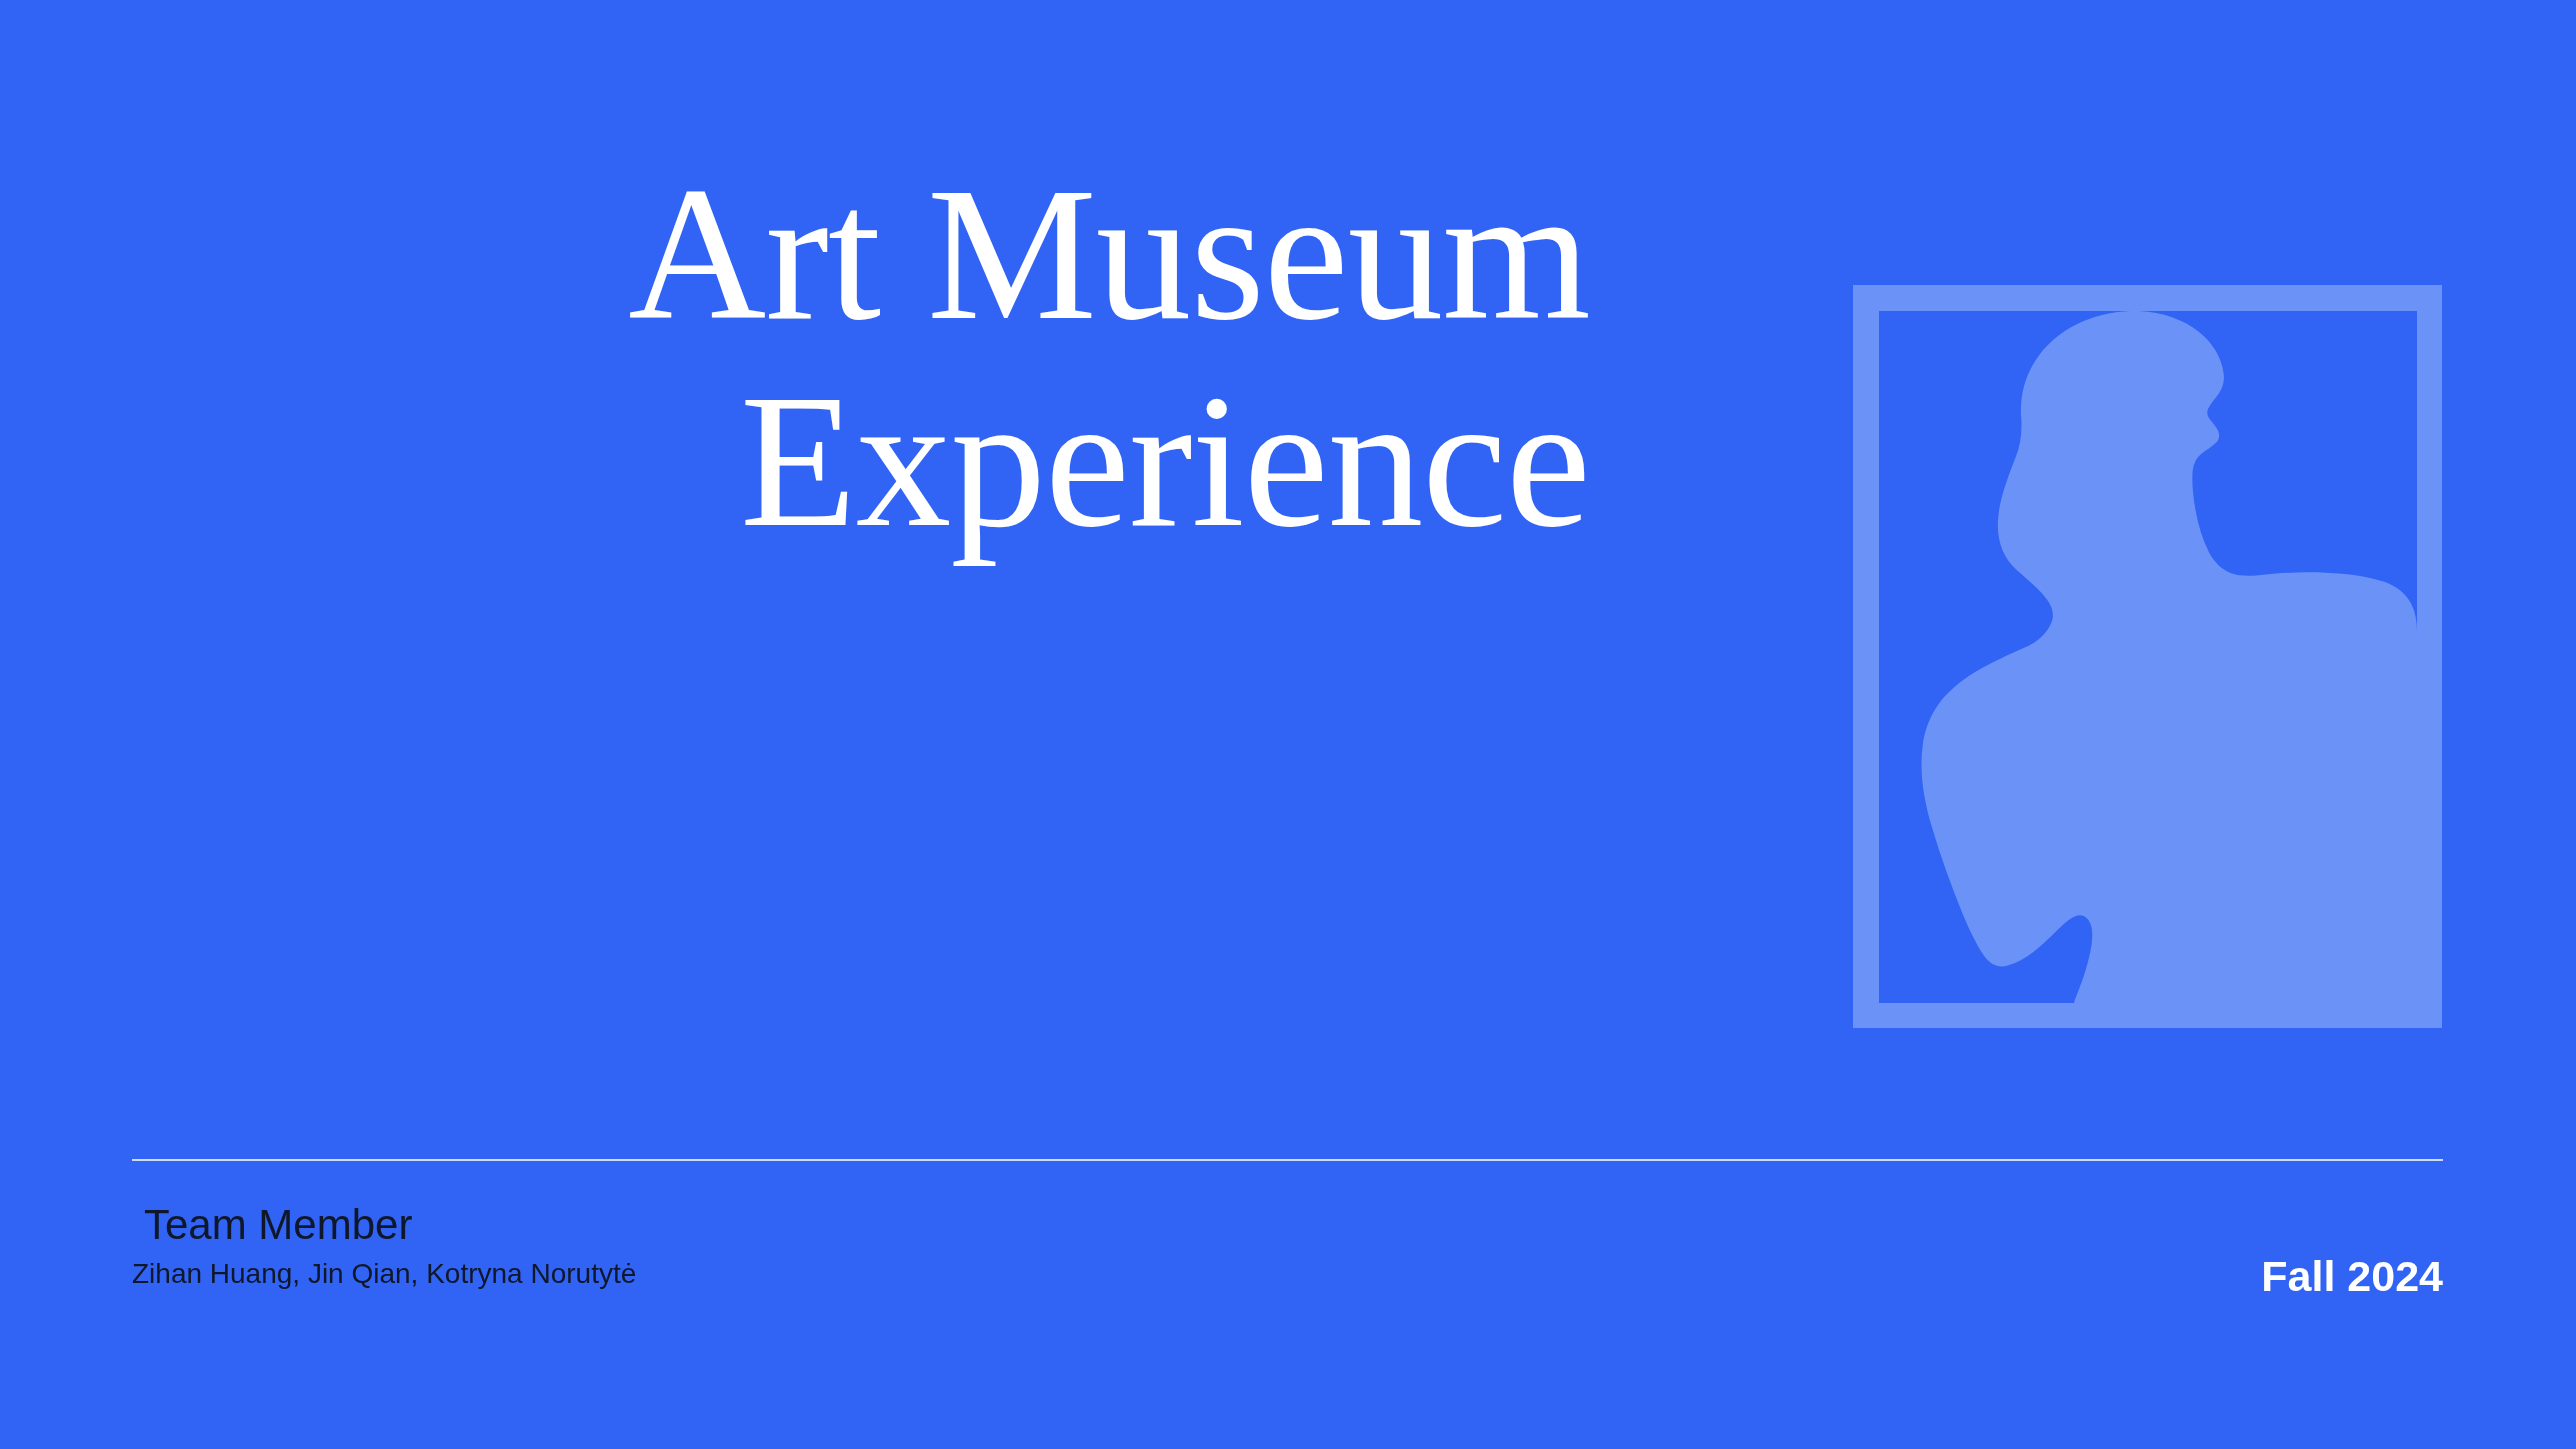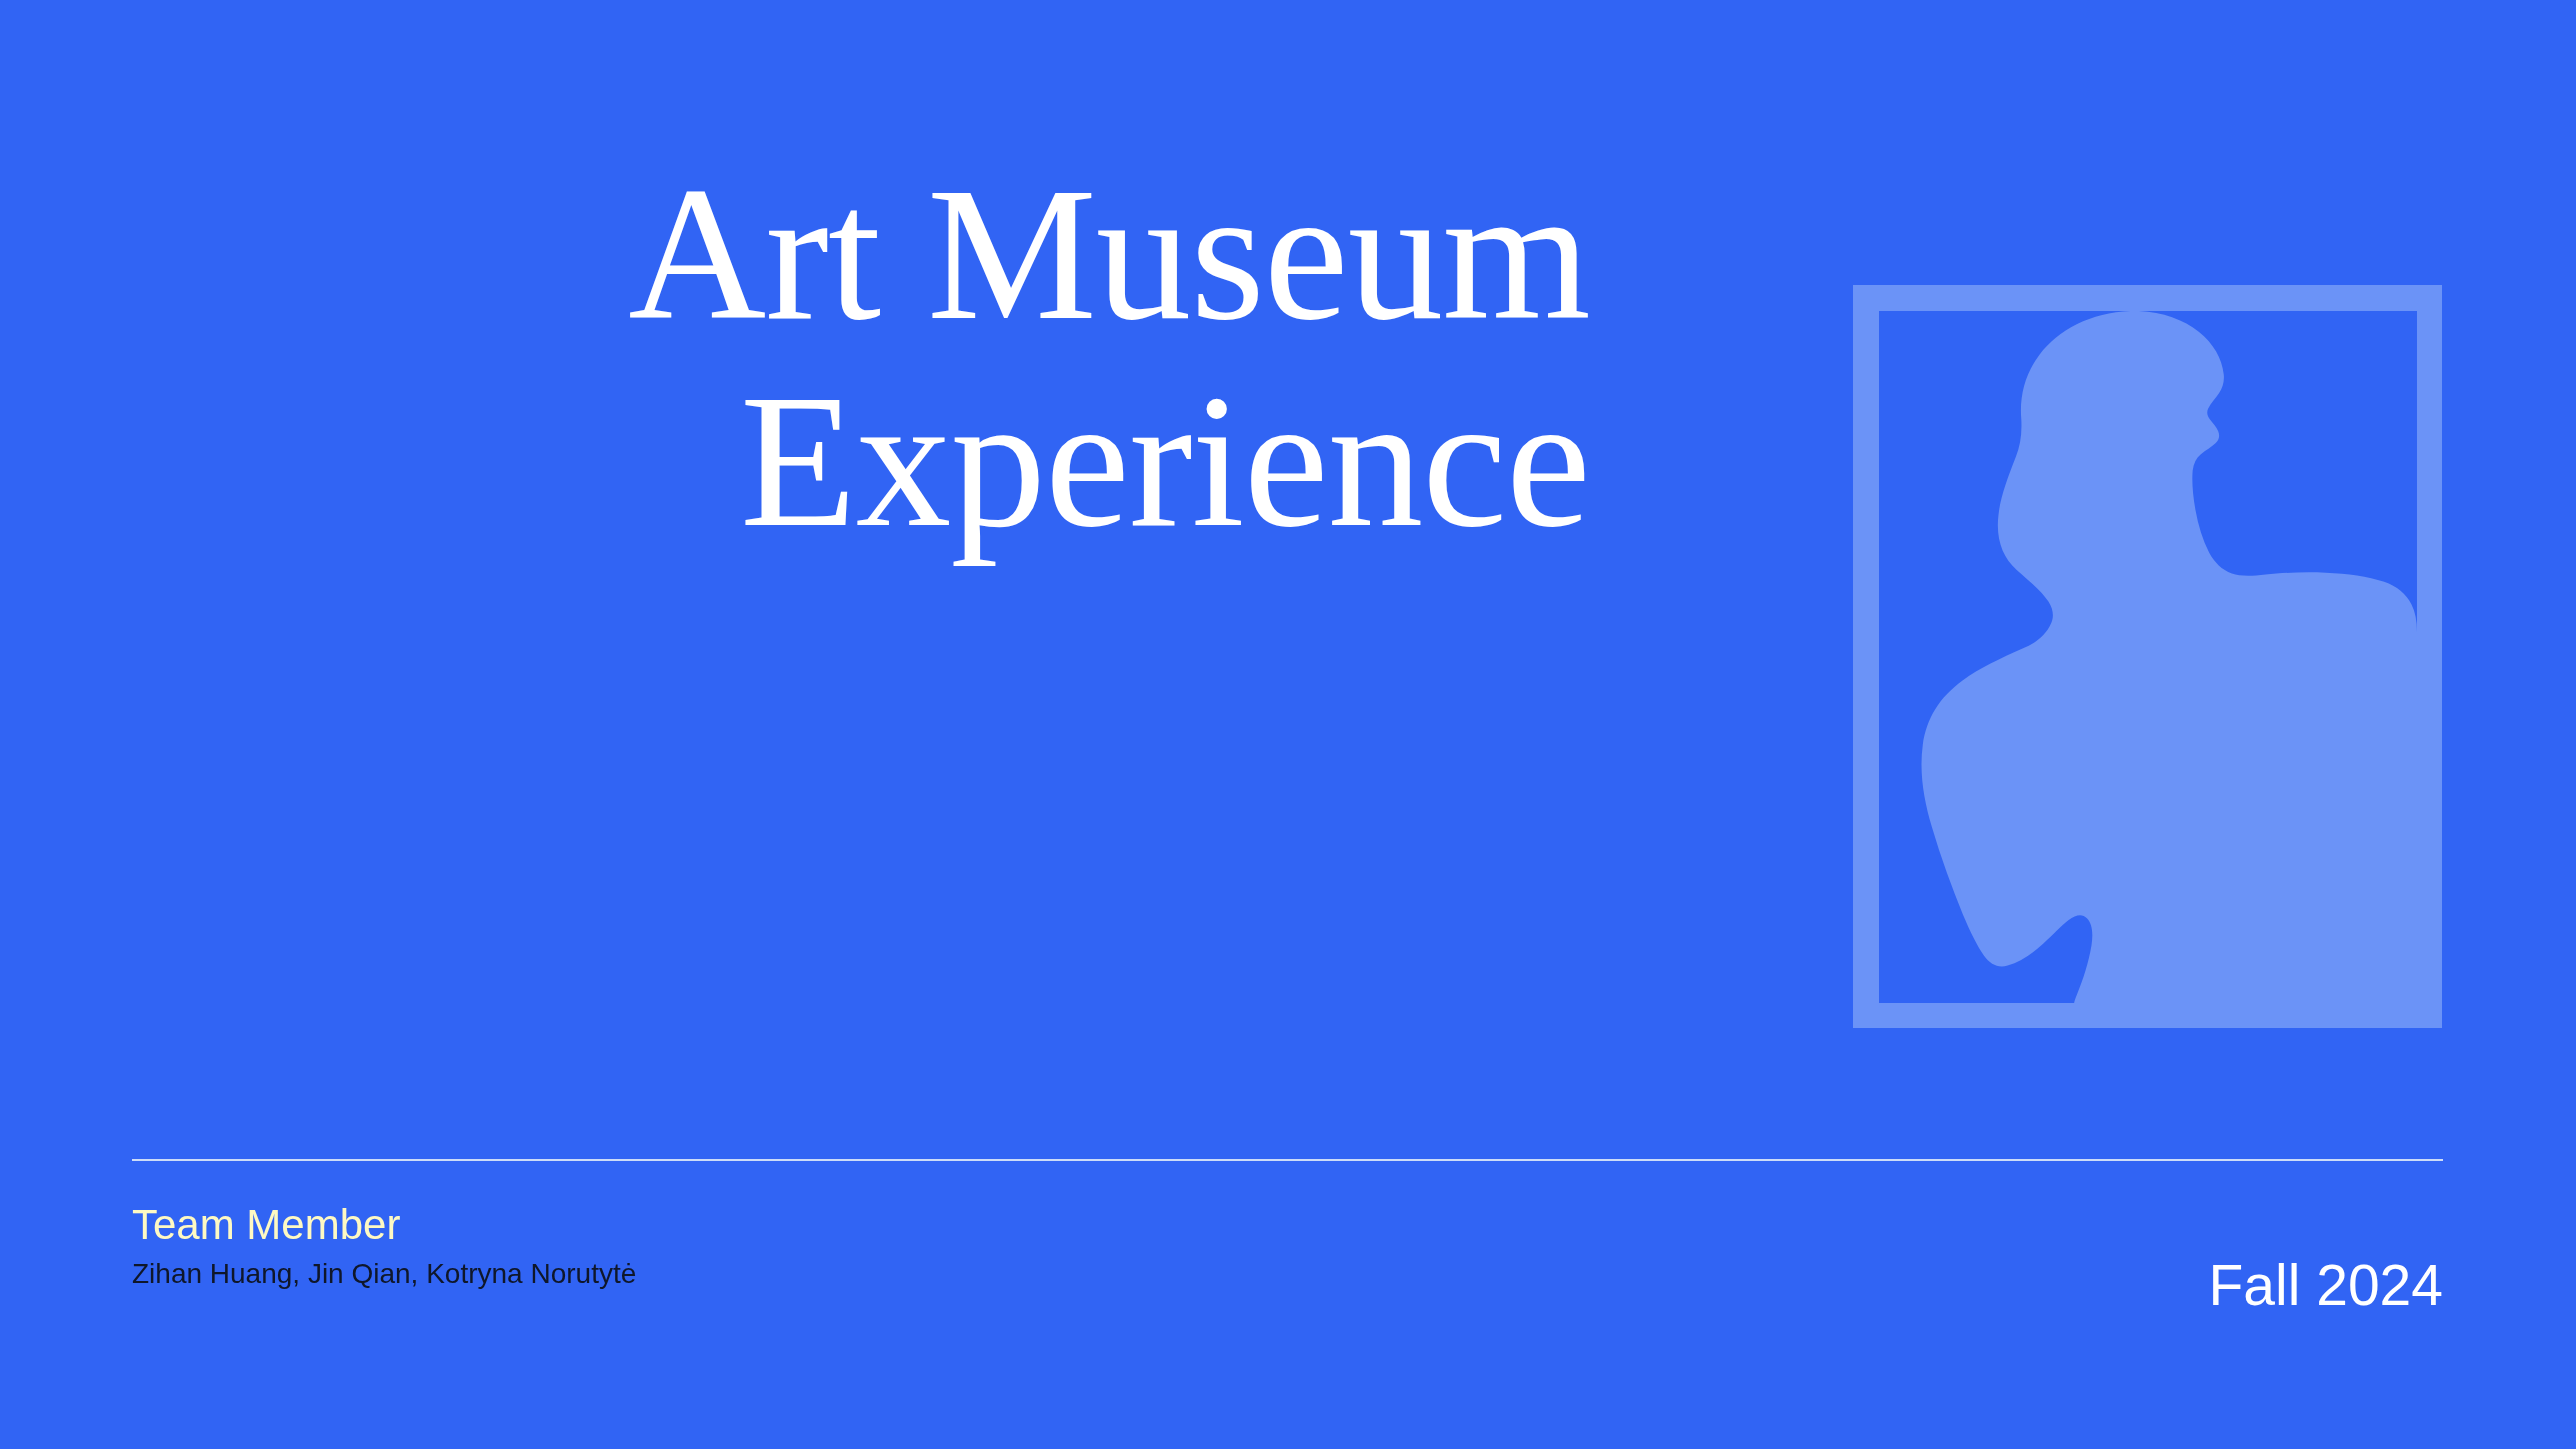--- a/index.html
+++ b/index.html
@@ -96,40 +96,41 @@
     position: absolute;
     top: 0;
   }
 
   .footer-col--team  { left: 0px; }
   .footer-col--prof  { left: 784px; }
 
   .footer-label {
     font-size: 42px;
     font-weight: 400;
-    color: #fef9c3;
+    color: #0f172a;
     line-height: 1.12;
     white-space: nowrap;
+    margin-left: 12px;
   }
 
   .footer-value {
     margin-top: 9px;
     font-size: 28px;
     font-weight: 400;
     color: #0f172a;
     line-height: 1.2;
     white-space: nowrap;
   }
 
   .footer-term {
     position: absolute;
     right: 0;
     top: 51px;
-    font-size: 57px;
-    font-weight: 400;
+    font-size: 43px;
+    font-weight: 700;
     color: #ffffff;
     white-space: nowrap;
     text-align: right;
   }
 </style>
 </head>
 <body>
 
 <div id="slide">
 

